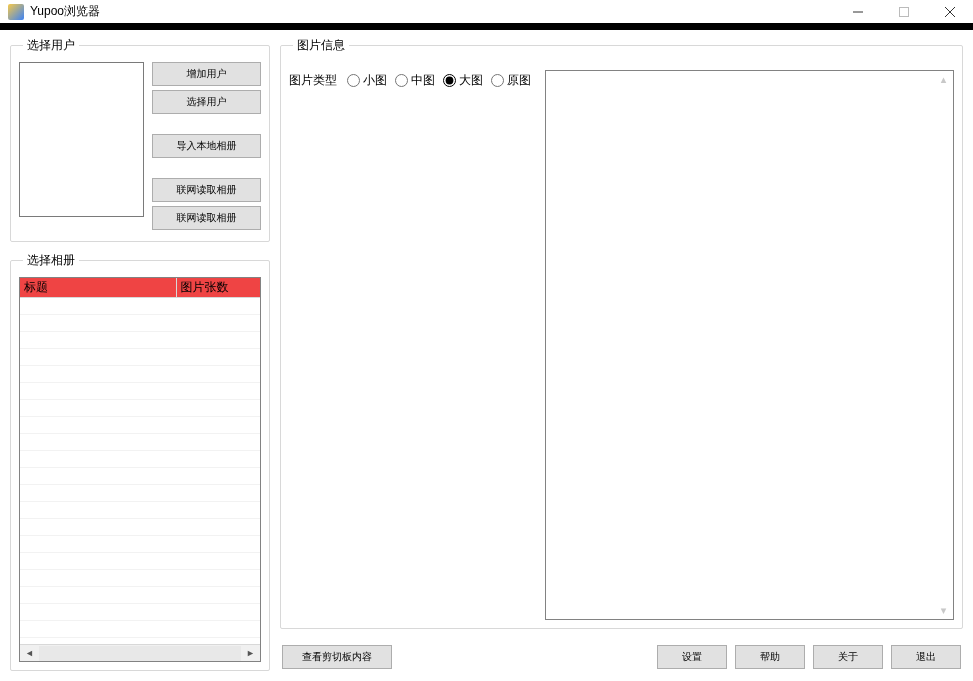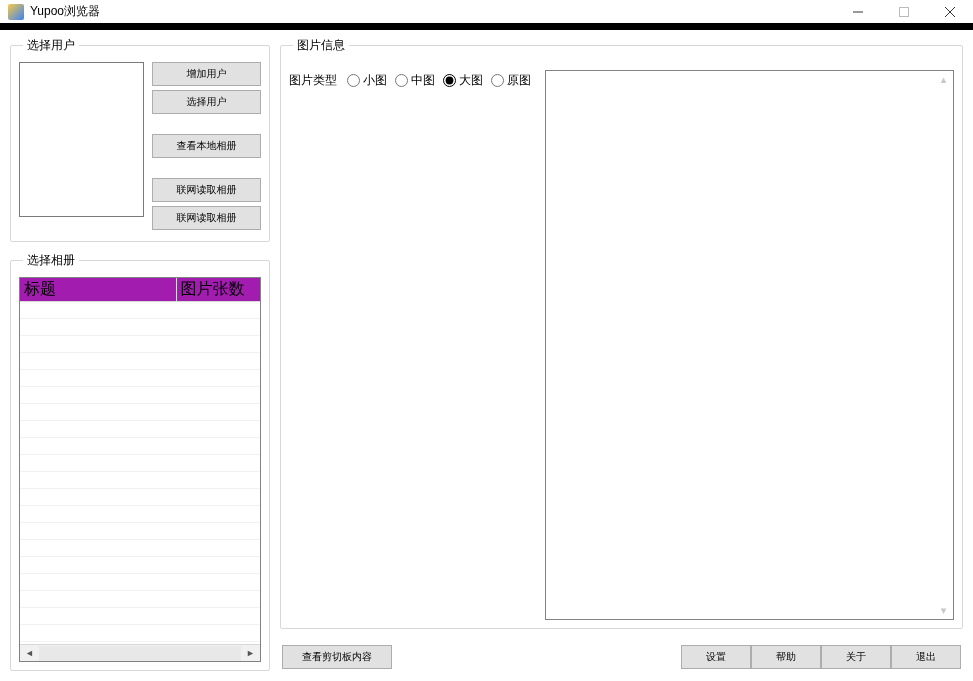--- a/index.html
+++ b/index.html
@@ -114,23 +114,23 @@
     flex-direction:column;
   }
   table.album-table {
     width:100%;
     border-collapse:collapse;
     table-layout:fixed;
   }
   table.album-table th {
     font-weight:normal;
     text-align:left;
-    font-size:16px;
+    font-size:12px;
     padding: 1px 4px;
-    background:#a21caf;
+    background:#ef4444;
     border:1px solid #d8d8d8;
     border-top:none;
     height:18px;
   }
   table.album-table th:first-child { border-left:none; }
   table.album-table th:last-child { border-right:none;margin-left:17px; }
   .table-rows {
     flex:1;
     overflow-y:auto;
   }
@@ -225,20 +225,21 @@
     justify-content:space-between;
     top:2px; bottom:2px;
     color:#c8c8c8;
     font-size:11px;
     align-items:center;
   }
 
   .bottom-bar {
     display:flex;
     align-items:center;
+    gap: 8px;
     padding: 6px 2px 2px 2px;
   }
   .bottom-bar .grow { flex:1; }
   .bottom-bar button.btn { min-width: 70px; }
   .bottom-bar button.wide { min-width: 110px; }
   .bottom-bar button.wider { min-width: 130px; }
 </style>
 </head>
 <body>
 
@@ -270,21 +271,21 @@
   <div class="left-col">
 
     <fieldset class="group user-group">
       <legend>选择用户</legend>
       <div class="inner">
         <div class="user-list"></div>
         <div class="user-buttons">
           <button class="btn">增加用户</button>
           <button class="btn">选择用户</button>
           <div class="spacer"></div>
-          <button class="btn">查看本地相册</button>
+          <button class="btn">导入本地相册</button>
           <div class="spacer"></div>
           <button class="btn">联网读取相册</button>
           <button class="btn">联网读取相册</button>
         </div>
       </div>
     </fieldset>
 
     <fieldset class="group album-group">
       <legend>选择相册</legend>
       <div class="album-inner">

